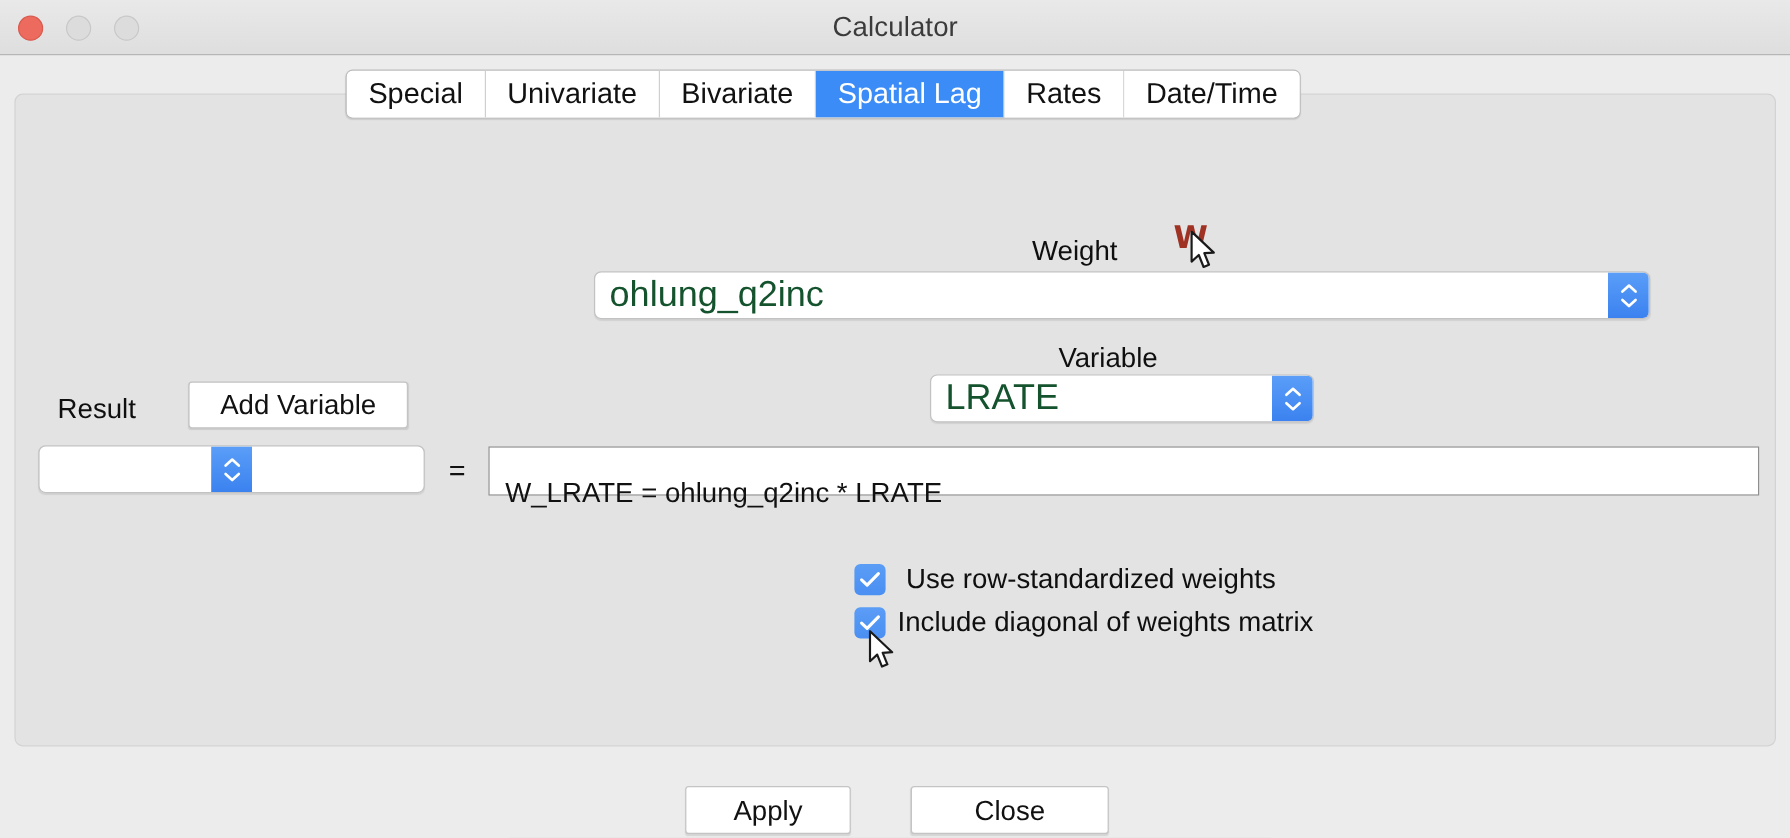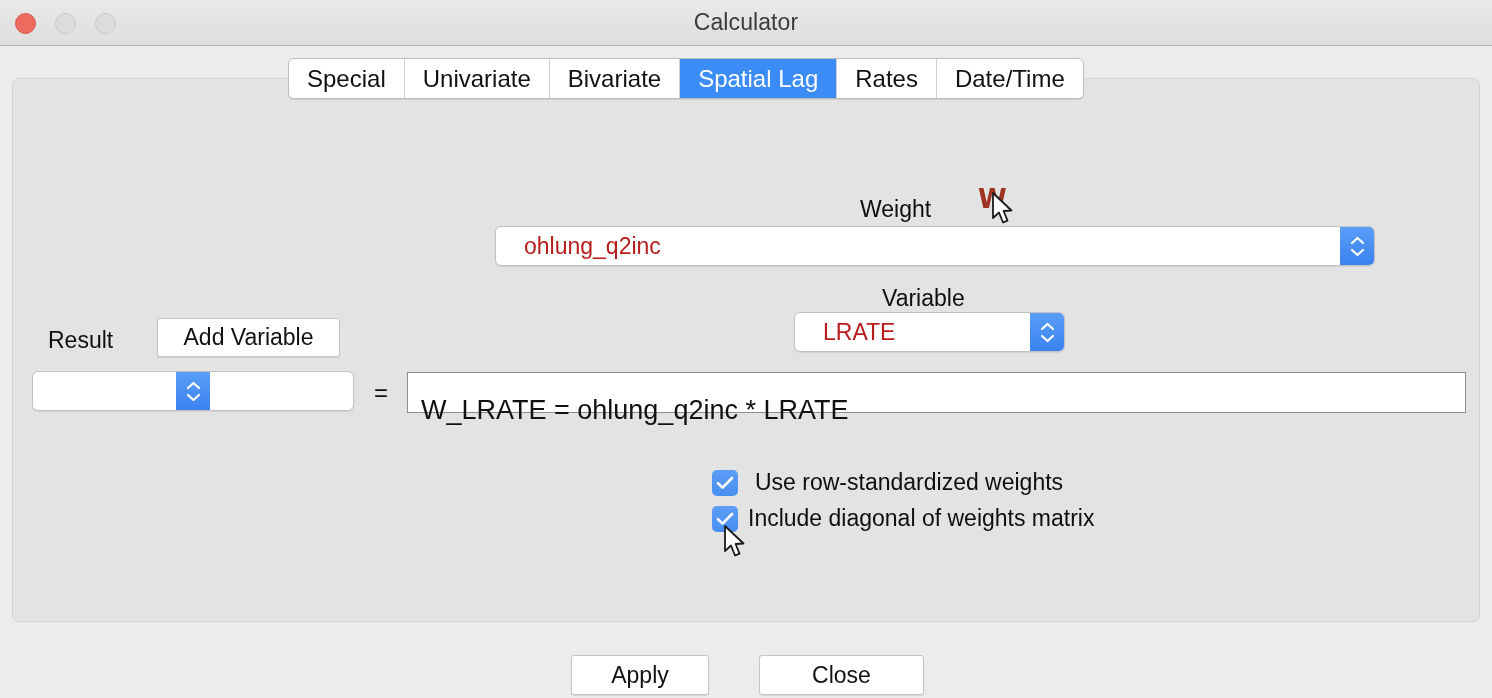--- a/index.html
+++ b/index.html
@@ -102,23 +102,23 @@
     border: 1px solid #c2c2c2;
     border-radius: 6px;
     box-sizing: border-box;
     box-shadow: 0 1px 1px rgba(0,0,0,0.08);
     display: flex;
     align-items: center;
     overflow: hidden;
   }
   .combo .val {
     flex: 1 1 auto;
-    padding-left: 28px;
-    font-size: 23px;
-    color: #b91c1c;
+    padding-left: 12px;
+    font-size: 30px;
+    color: #14532d;
     white-space: nowrap;
     overflow: hidden;
   }
   .stepper {
     flex: 0 0 auto;
     width: 34px;
     height: 100%;
     background: linear-gradient(to bottom, #5a9ef8 0%, #3b82f0 100%);
     display: flex;
     flex-direction: column;
@@ -151,21 +151,21 @@
     left: 407px; top: 372px;
     width: 1059px; height: 41px;
     background: #ffffff;
     border: 1px solid #8e8e8e;
     box-sizing: border-box;
     display: flex;
     align-items: center;
   }
   #formula-field .val {
     padding-left: 13px;
-    font-size: 27px;
+    font-size: 23px;
     color: #111;
     white-space: nowrap;
     margin-top: 35px;
   }
 
   #equals {
     position: absolute;
     left: 374px; top: 379px;
     font-size: 24px;
     color: #111;
@@ -239,21 +239,21 @@
     <svg width="15" height="9" viewBox="0 0 15 9">
         <path d="M2 7 L7.5 2 L13 7" fill="none" stroke="#fff" stroke-width="2.2" stroke-linecap="round" stroke-linejoin="round"></path>
       </svg>
     <svg width="15" height="9" viewBox="0 0 15 9">
         <path d="M2 2 L7.5 7 L13 2" fill="none" stroke="#fff" stroke-width="2.2" stroke-linecap="round" stroke-linejoin="round"></path>
       </svg>
   </div>
 </div>
 
 <div class="lbl" style="left:882px; top:285px;">Variable</div>
-<div class="combo" style="left:794px; top:312px; width:271px;">
+<div class="combo" style="left:775px; top:312px; width:320px;">
   <div class="val">LRATE</div>
   <div class="stepper">
     <svg width="15" height="9" viewBox="0 0 15 9">
         <path d="M2 7 L7.5 2 L13 7" fill="none" stroke="#fff" stroke-width="2.2" stroke-linecap="round" stroke-linejoin="round"></path>
       </svg>
     <svg width="15" height="9" viewBox="0 0 15 9">
         <path d="M2 2 L7.5 7 L13 2" fill="none" stroke="#fff" stroke-width="2.2" stroke-linecap="round" stroke-linejoin="round"></path>
       </svg>
   </div>
 </div>

